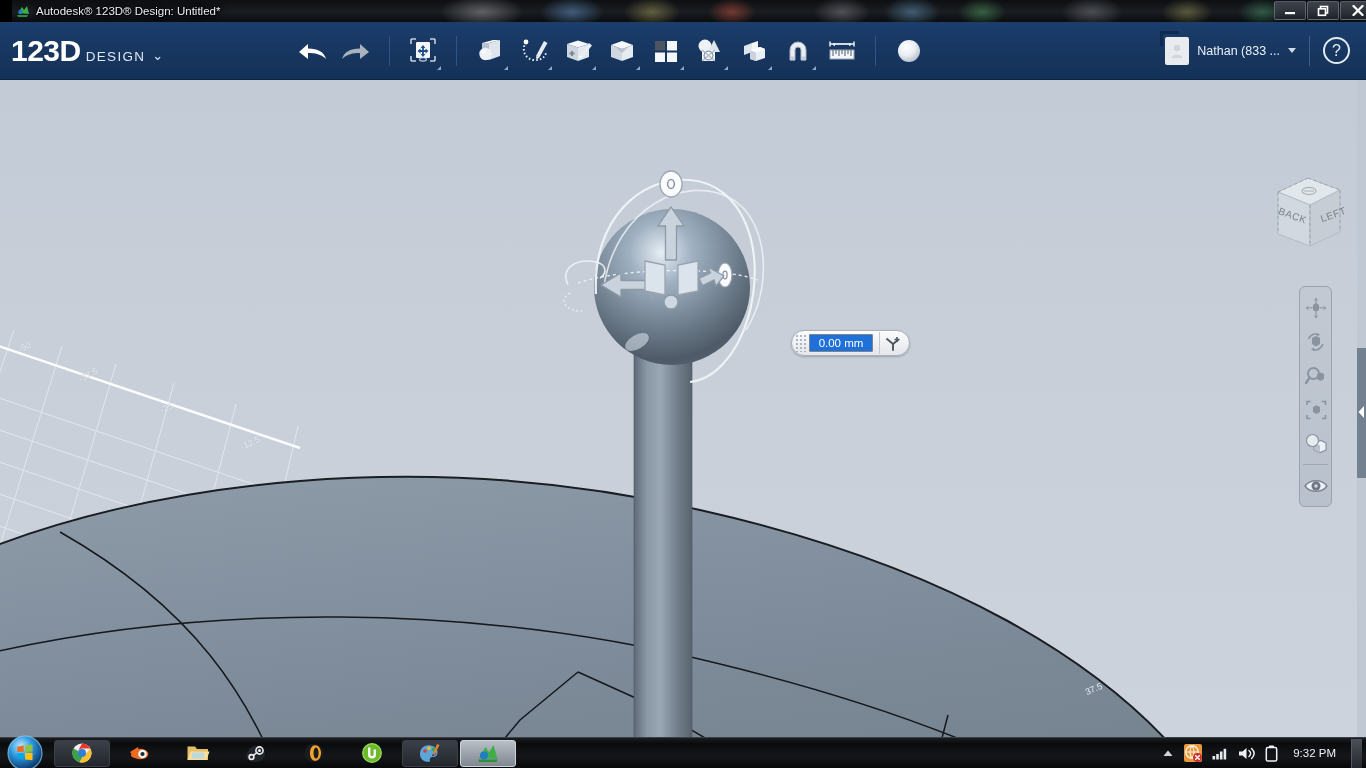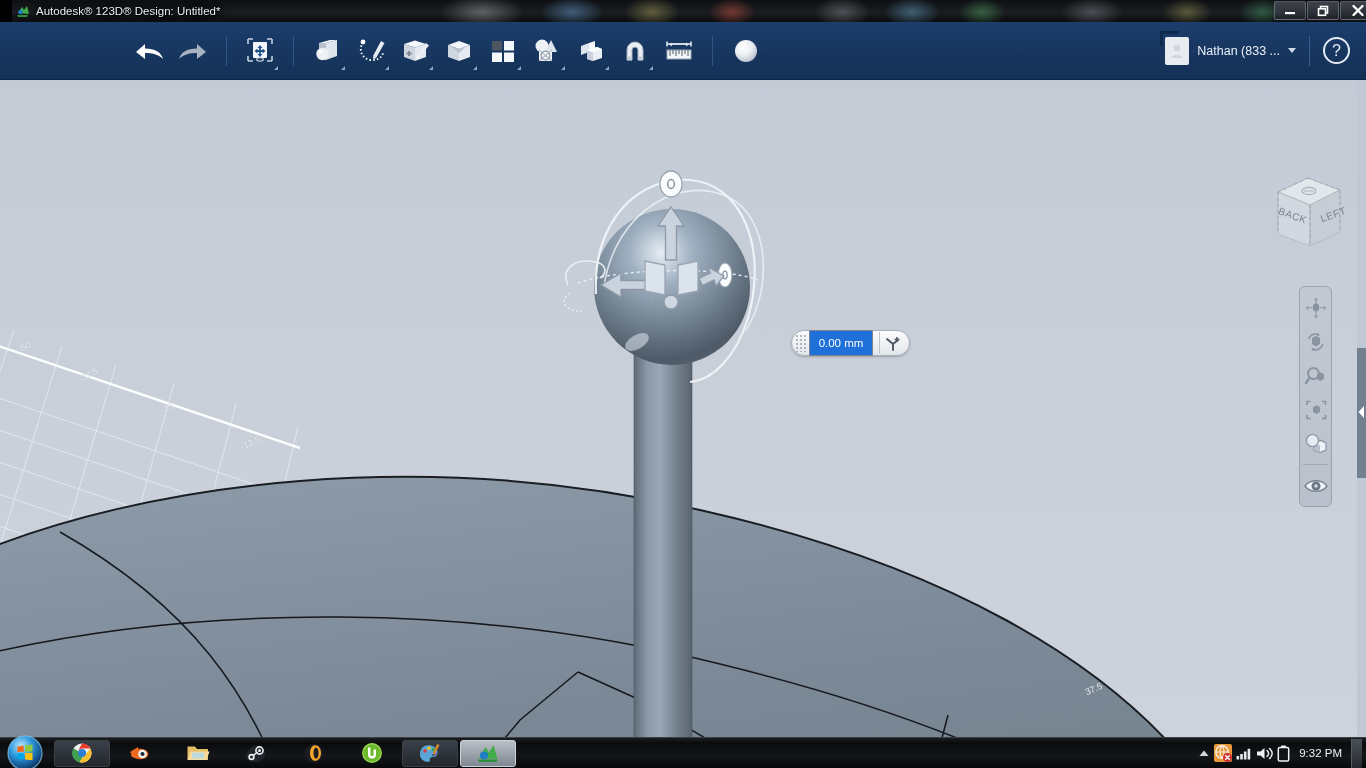--- a/index.html
+++ b/index.html
@@ -135,21 +135,21 @@
     box-shadow:0 1px 2px rgba(0,0,0,.22);
     padding:0 4px 0 3px;
   }
   #diminput .grip {
     width:12px;height:18px; margin-right:2px;
     background-image: radial-gradient(circle, #a4abb5 1px, transparent 1.2px);
     background-size:4px 4px;
     opacity:.85;
   }
   #dimfield {
-    width:64px; height:26px;
+    width:64px; height:18px;
     border:1px solid #7d848e; border-radius:1px;
     background:#fff; padding:0;
     font-family:"Liberation Sans",sans-serif; font-size:11.5px;
     color:#fff; text-align:center;
   }
   #dimfield { background:#1f70d8; }
   #dimaxis {
     width:26px;height:22px; margin-left:6px;
     display:flex;align-items:center;justify-content:center;
     border-left:1px solid #c3c8cf;
@@ -208,21 +208,21 @@
     display:flex;align-items:center;justify-content:center;
     border:1px solid #3a3f45; border-radius:3px;
     background: linear-gradient(to bottom,#3a4049,#23272d);
   }
   .tbitem.plain { background:transparent; border-color:transparent; }
   .tbitem.active {
     background: linear-gradient(to bottom,#b9bfc7,#7f8790);
     border-color:#cdd3da;
   }
   #tray {
-    margin-left:auto; display:flex; align-items:center; gap:3px; padding-right:4px;
+    margin-left:auto; display:flex; align-items:center; gap:9px; padding-right:4px;
   }
   #tray .tr { display:flex; align-items:center; justify-content:center; }
   #clock { color:#eef2f6; font-size:11.5px; margin:0 6px; white-space:nowrap; }
   #showdesk { width:11px;height:29px; background:linear-gradient(to bottom,#4b5159,#24282d); border-left:1px solid #555b62;}
 </style>
 </head>
 <body>
 
 <div id="app">
 
@@ -251,20 +251,25 @@
       <div class="wb close">
         <svg width="12" height="11" viewBox="0 0 12 11">
           <path d="M1.5 1 L10.5 10 M10.5 1 L1.5 10" stroke="#fff" stroke-width="2.3" stroke-linecap="round"></path>
         </svg>
       </div>
     </div>
   </div>
 
   <div id="ribbon">
 
+    <div id="brand">
+      <span class="n123">123D</span>
+      <span class="dsn">DESIGN</span>
+      <span class="chev">⌄</span>
+    </div>
 
     <div class="tgroup" style="margin-left:127px;">
       <div class="tbtn">
         <svg width="36" height="22" viewBox="0 0 36 22">
           <path d="M5 12 L14 4 L14 8.5 C24 8.5 30 12 32 19 C27 14 21 13 14 13 L14 19 Z" fill="#fdfdfd"></path>
         </svg>
       </div>
       <div class="tbtn">
         <svg width="36" height="22" viewBox="0 0 36 22">
           <path d="M31 12 L22 4 L22 8.5 C12 8.5 6 12 4 19 C9 14 15 13 22 13 L22 19 Z" fill="#a9b3bf"></path>

